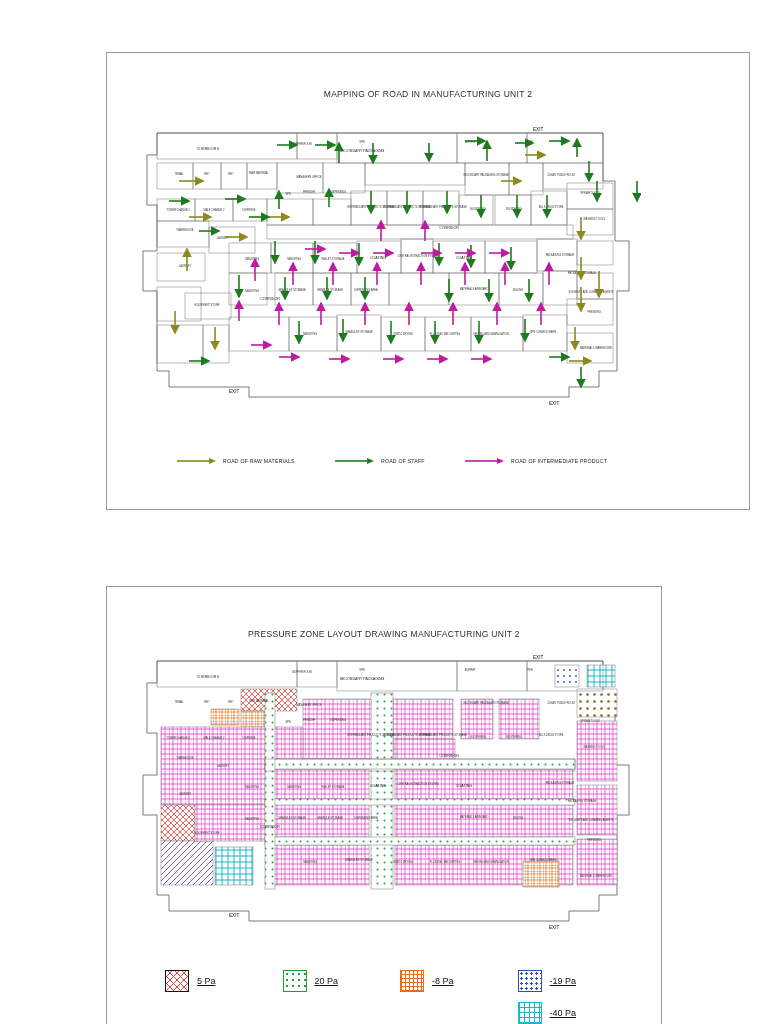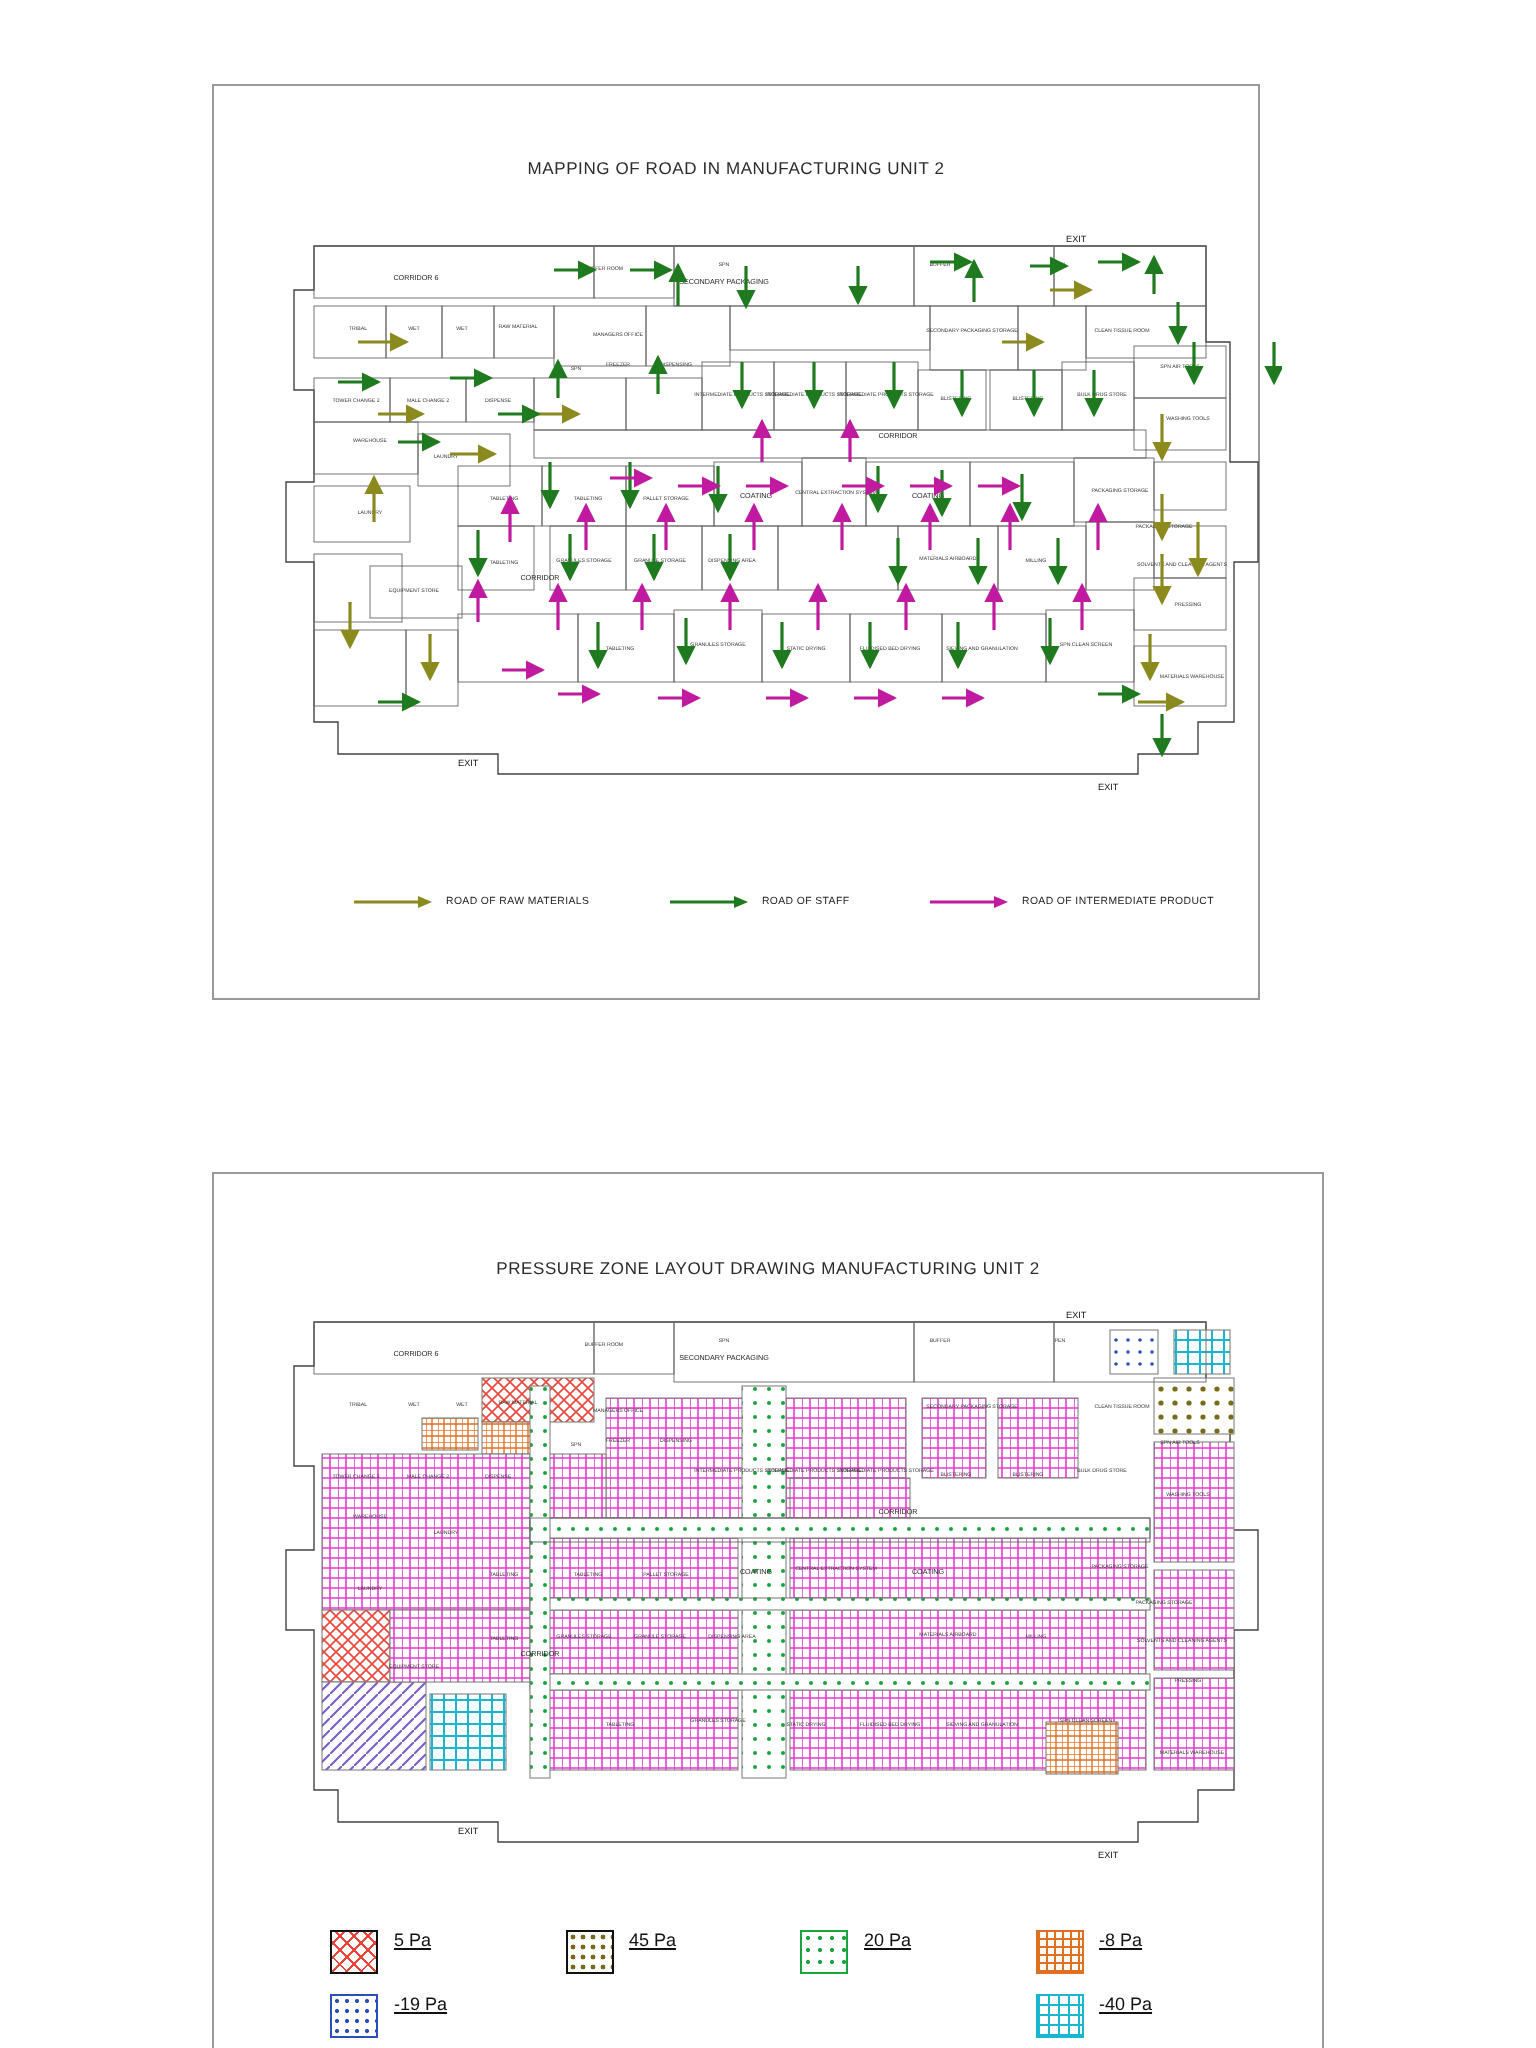--- a/index.html
+++ b/index.html
@@ -21,21 +21,21 @@
     height: 1024px;
   }
 
   
   .sheet {
     position: absolute;
     background: #ffffff;
     border: 1px solid #9a9a9a;
     box-sizing: border-box;
   }
-  .sheet-1 { left: 106px; top: 42px; width: 524px; height: 458px; }
+  .sheet-1 { left: 106px; top: 52px; width: 644px; height: 458px; }
   .sheet-2 { left: 106px; top: 586px; width: 556px; height: 460px; }
 
   .sheet-title {
     position: absolute;
     left: 0; right: 0;
     text-align: center;
     font-size: 8.5px;
     letter-spacing: 0.3px;
     color: #2b2b2b;
   }
@@ -80,20 +80,21 @@
     top: 378px;
     width: 470px;
     display: grid;
     grid-template-columns: repeat(4, 1fr);
     grid-auto-rows: 32px;
     row-gap: 0px;
     column-gap: 0px;
   }
   .legend-p-item {
     display: flex;
+    align-items: center;
     gap: 8px;
   }
   .swatch {
     width: 24px;
     height: 22px;
     box-sizing: border-box;
     border: 1px solid #111;
     flex: none;
   }
   .p-label {
@@ -562,24 +563,20 @@
         <text class="rt-c" x="100" y="268">EXIT</text>
         <text class="rt-c" x="420" y="280">EXIT</text>
       </svg>
     </div>
 
     <div class="legend-pressure">
       <div class="legend-p-item">
         <span class="swatch" style="background-image:repeating-linear-gradient(45deg,#e8443a 0 1px,transparent 1px 5px),repeating-linear-gradient(-45deg,#e8443a 0 1px,transparent 1px 5px);"></span>
         <span class="p-label">5 Pa</span>
       </div>
-      <div class="legend-p-item">
-        <span class="swatch" style="background-image:radial-gradient(#7a6a18 1.2px, transparent 1.3px);background-size:5px 5px;"></span>
-        <span class="p-label">45 Pa</span>
-      </div>
 
       <div class="legend-p-item">
         <span class="swatch" style="border-color:#19a33c;background-image:radial-gradient(#19a33c 1px, transparent 1.1px);background-size:6px 6px;"></span>
         <span class="p-label">20 Pa</span>
       </div>
       <div class="legend-p-item">
         <span class="swatch" style="border-color:#e07020;background-image:repeating-linear-gradient(0deg,#e07020 0 1px,transparent 1px 4px),repeating-linear-gradient(90deg,#e07020 0 1px,transparent 1px 4px);"></span>
         <span class="p-label">-8 Pa</span>
       </div>
       <div class="legend-p-item">

